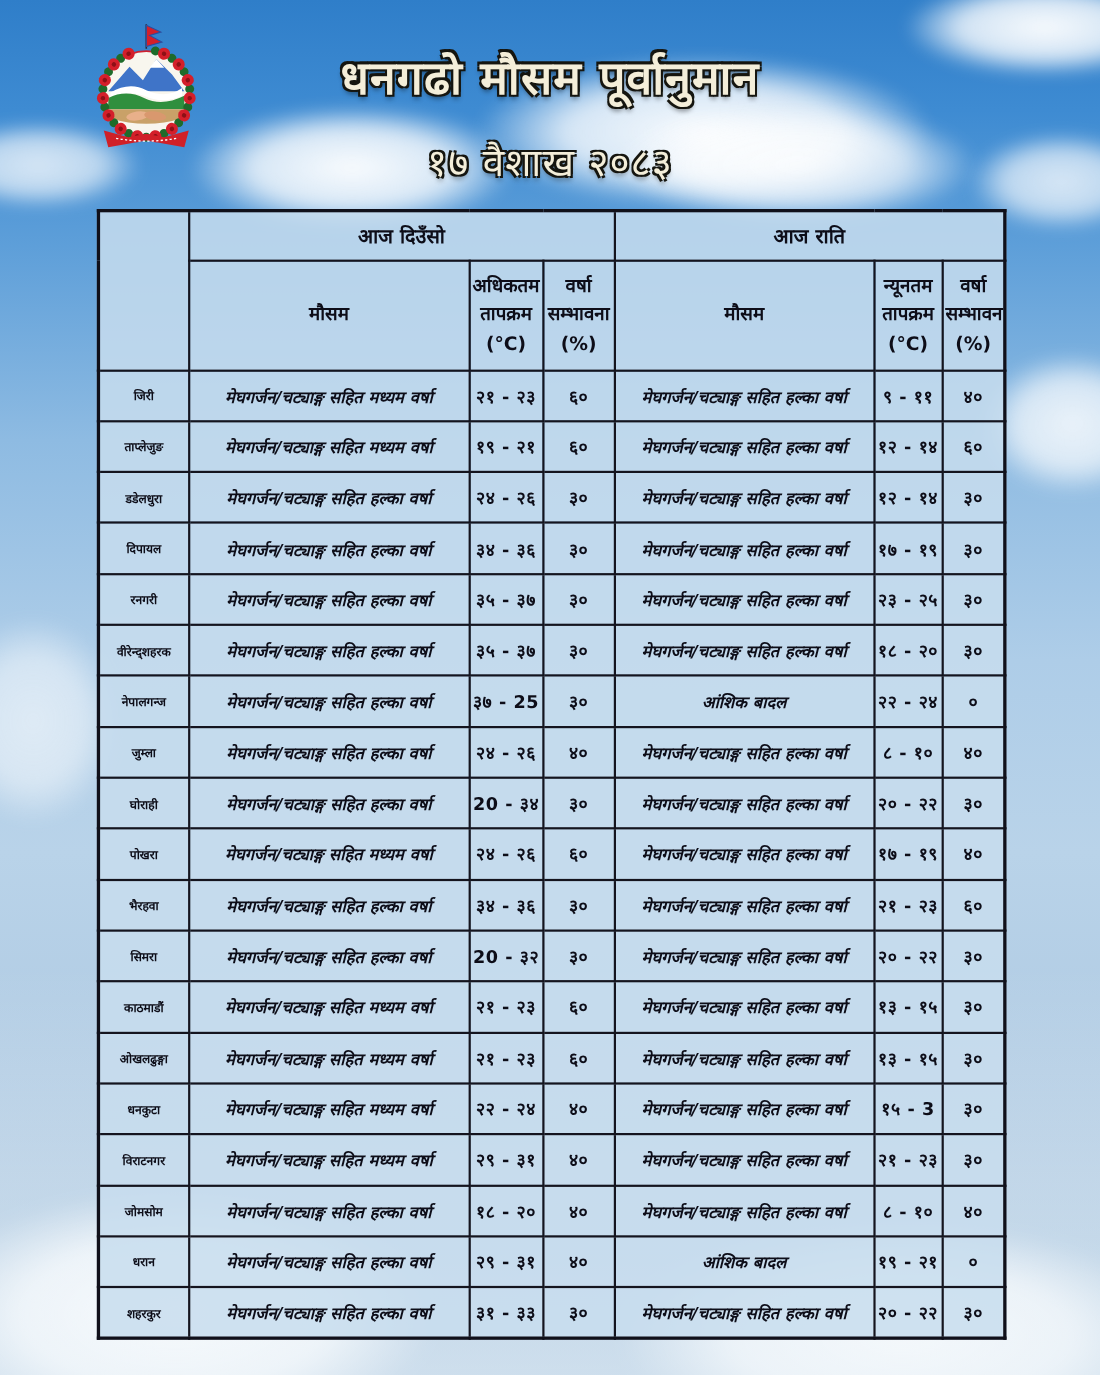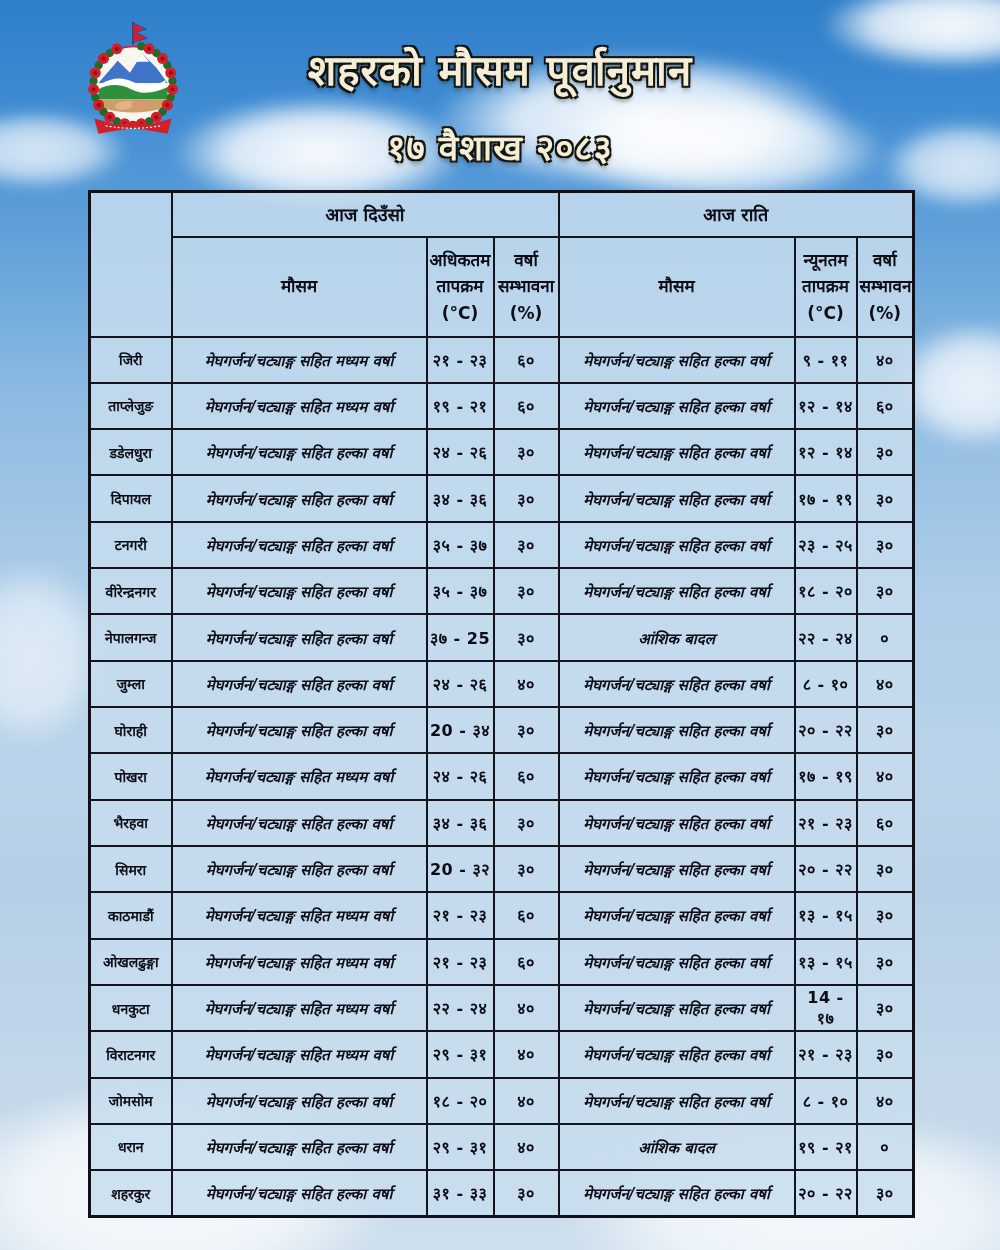--- a/index.html
+++ b/index.html
@@ -49,21 +49,21 @@
   .main-title {
     font-size: 42px; font-weight: bold;
     color: #f4eed9; letter-spacing: 1px;
     text-shadow:
       -2px -2px 0 #15150f, 2px -2px 0 #15150f,
       -2px 2px 0 #15150f, 2px 2px 0 #15150f,
       0 4px 5px rgba(0,0,0,0.45);
   }
   .date-title {
     margin-top: 26px;
-    font-size: 35px; font-weight: bold;
+    font-size: 35px; font-weight: normal;
     color: #f4eed9; letter-spacing: 1px;
     text-shadow:
       -2px -2px 0 #15150f, 2px -2px 0 #15150f,
       -2px 2px 0 #15150f, 2px 2px 0 #15150f,
       0 4px 5px rgba(0,0,0,0.45);
   }
   
   .table-wrap {
     position: absolute; left: 88px; top: 190px;
     width: 824px; height: 1028px; z-index: 2;
@@ -81,21 +81,21 @@
     font-weight: bold;
     text-align: center;
     vertical-align: middle;
     padding: 1px 2px;
     overflow: hidden;
   }
   table.forecast { border: 3px solid #10101a; }
   tr.group-row th { height: 45px; font-size: 18px; }
   tr.sub-row th { height: 100px; font-size: 17px; line-height: 1.55; }
   th.multiline { white-space: pre-line; margin-left: 37px; }
-  td.city { font-size: 14px; font-family: Liberation Serif, serif; }
+  td.city { font-size: 11px; font-family: Liberation Serif, serif; }
   td.weather { font-size: 15px; font-style: italic; }
   td.num { font-size: 16px; letter-spacing: 0.5px; }
   tbody tr { height: 46px; }
 </style>
 </head>
 <body>
 
 <div class="stage">
 
   <div class="cloud" style="left:820px; top:-20px; width:260px; height:90px;"></div>
@@ -170,21 +170,21 @@
       <path d="M60,3 l13,6 l-10,3 l11,6 l-14,4 Z" fill="#d41f2a" stroke="#2a4fa0" stroke-width="1"></path>
     </g>
 
     <g>
       <path d="M22,97 L44,103 L60,100 L76,103 L98,97 L94,112 L60,106 L26,112 Z" fill="#d02028"></path>
       <path d="M33,104 Q60,109 87,104" fill="none" stroke="#ffffff" stroke-width="1.2" stroke-dasharray="2 2"></path>
     </g>
   </svg>
 
   <div class="titles">
-    <div class="main-title">शहरको मौसम पूर्वानुमान</div>
+    <div class="main-title">धनगढो मौसम पूर्वानुमान</div>
     <div class="date-title">१७ वैशाख २०८३</div>
   </div>
 
   <div class="table-wrap">
     <table class="forecast">
       <colgroup>
         <col style="width:82px">
           <col style="width:255px">
           <col style="width:67px">
           <col style="width:65px">
@@ -246,30 +246,30 @@
           <tr>
             <td class="city">दिपायल</td>
             <td class="weather">मेघगर्जन/चट्याङ्ग सहित हल्का वर्षा</td>
             <td class="num">३४ - ३६</td>
             <td class="num">३०</td>
             <td class="weather">मेघगर्जन/चट्याङ्ग सहित हल्का वर्षा</td>
             <td class="num">१७ - १९</td>
             <td class="num">३०</td>
           </tr>
           <tr>
-            <td class="city">टनगरी</td>
+            <td class="city">रनगरी</td>
             <td class="weather">मेघगर्जन/चट्याङ्ग सहित हल्का वर्षा</td>
             <td class="num">३५ - ३७</td>
             <td class="num">३०</td>
             <td class="weather">मेघगर्जन/चट्याङ्ग सहित हल्का वर्षा</td>
             <td class="num">२३ - २५</td>
             <td class="num">३०</td>
           </tr>
           <tr>
-            <td class="city">वीरेन्द्रनगर</td>
+            <td class="city">वीरेन्द्शहरक</td>
             <td class="weather">मेघगर्जन/चट्याङ्ग सहित हल्का वर्षा</td>
             <td class="num">३५ - ३७</td>
             <td class="num">३०</td>
             <td class="weather">मेघगर्जन/चट्याङ्ग सहित हल्का वर्षा</td>
             <td class="num">१८ - २०</td>
             <td class="num">३०</td>
           </tr>
           <tr>
             <td class="city">नेपालगन्ज</td>
             <td class="weather">मेघगर्जन/चट्याङ्ग सहित हल्का वर्षा</td>
@@ -341,21 +341,21 @@
             <td class="weather">मेघगर्जन/चट्याङ्ग सहित हल्का वर्षा</td>
             <td class="num">१३ - १५</td>
             <td class="num">३०</td>
           </tr>
           <tr>
             <td class="city">धनकुटा</td>
             <td class="weather">मेघगर्जन/चट्याङ्ग सहित मध्यम वर्षा</td>
             <td class="num">२२ - २४</td>
             <td class="num">४०</td>
             <td class="weather">मेघगर्जन/चट्याङ्ग सहित हल्का वर्षा</td>
-            <td class="num">14 - १७</td>
+            <td class="num">१५ - 3</td>
             <td class="num">३०</td>
           </tr>
           <tr>
             <td class="city">विराटनगर</td>
             <td class="weather">मेघगर्जन/चट्याङ्ग सहित मध्यम वर्षा</td>
             <td class="num">२९ - ३१</td>
             <td class="num">४०</td>
             <td class="weather">मेघगर्जन/चट्याङ्ग सहित हल्का वर्षा</td>
             <td class="num">२१ - २३</td>
             <td class="num">३०</td>

